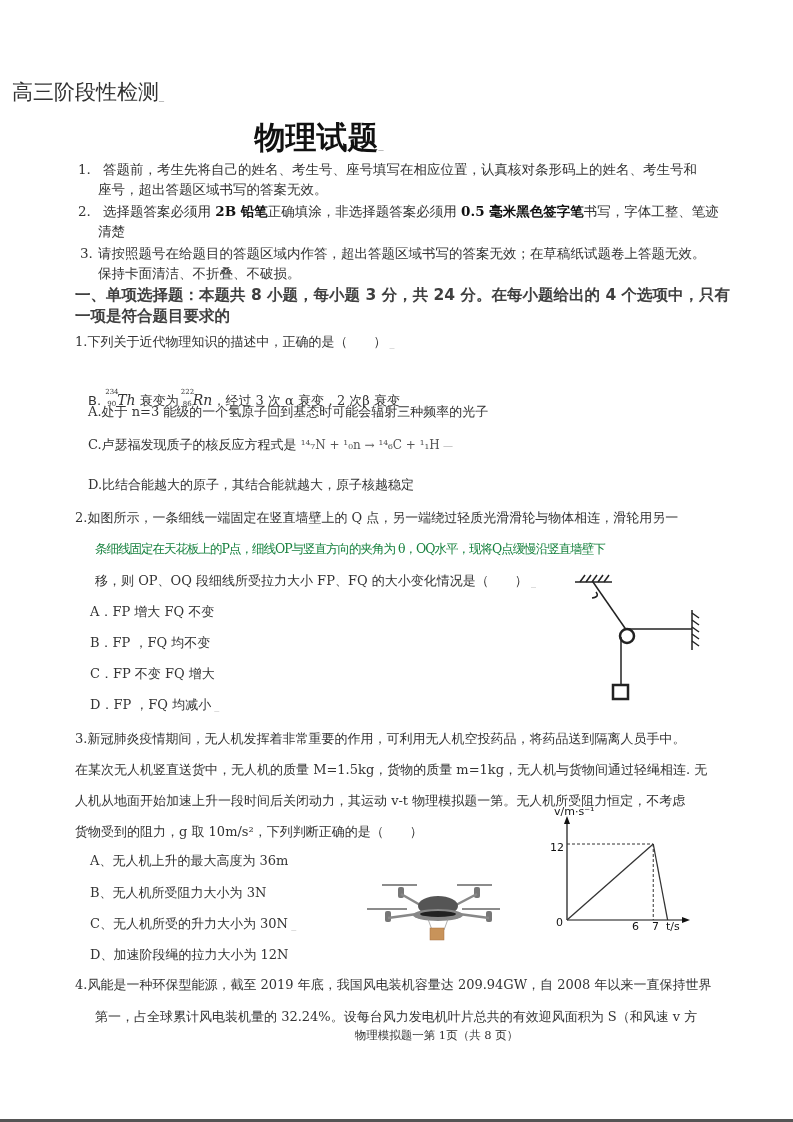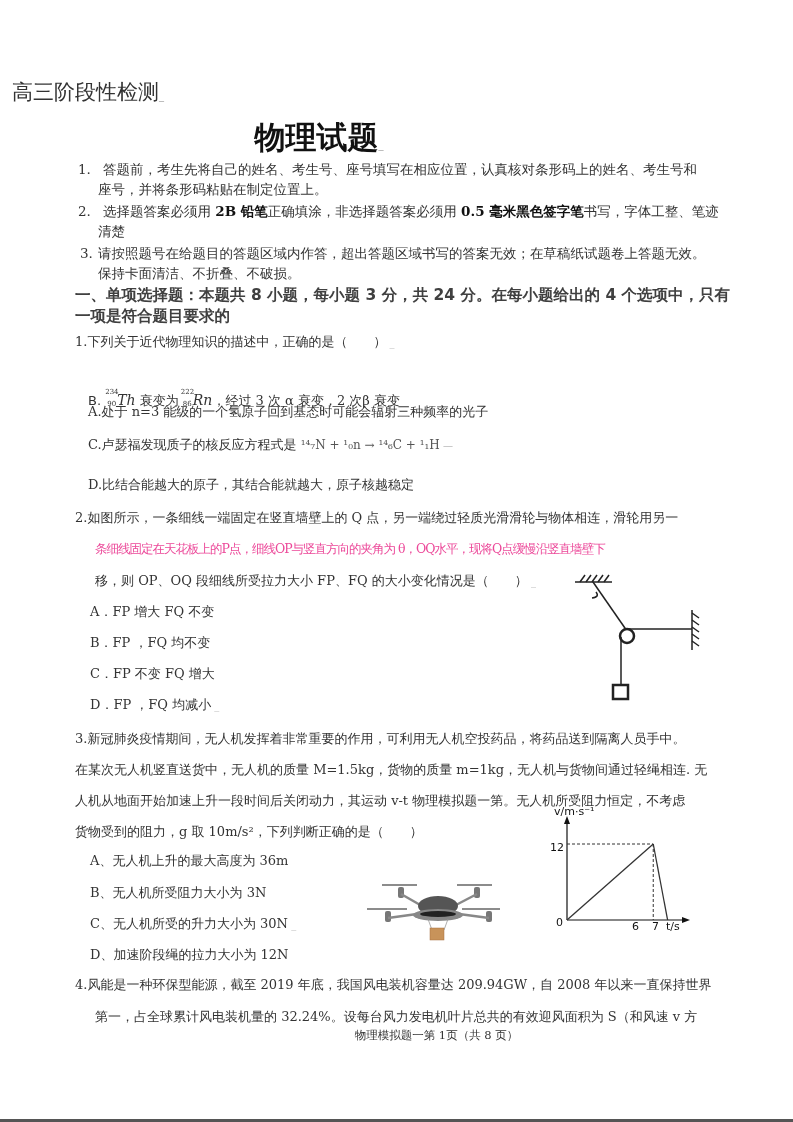--- a/index.html
+++ b/index.html
@@ -10,37 +10,37 @@
   }
   .abs { position: absolute; white-space: nowrap; }
   .subtitle { left: 0; width: 729px; top: 78px; text-align: left; font-size: 21px; color: #333; font-family: "DejaVu Sans", sans-serif; font-weight: 300; margin-left: 12px; }
   .title { left: 0; width: 638px; top: 117px; text-align: center; font-size: 31px; font-weight: bold; color: #111; font-family: "DejaVu Sans", sans-serif; }
   .mark { color: #aaa; font-size: 10px; font-weight: normal; }
   .notice { font-size: 13.5px; color: #333; }
   .bold { font-weight: bold; color: #111; }
   .section { font-size: 15.5px; font-weight: bold; color: #404040; font-family: "DejaVu Sans", sans-serif; }
   .q { font-size: 13px; color: #333; }
   .opt { font-size: 13px; color: #333; }
-  .overlap { font-size: 12.5px; color: #ec4899; letter-spacing: -1px; }
+  .overlap { font-size: 12.5px; color: #15803d; letter-spacing: -1px; }
   .nuc { display: inline-block; position: relative; font-style: italic; font-size: 14px; }
   .nuc .a { position: absolute; left: -12px; top: -4px; font-size: 7px; font-style: normal; }
   .nuc .z { position: absolute; left: -10px; top: 8px; font-size: 7px; font-style: normal; }
   .footer { left: 0; width: 793px; top: 1028px; text-align: center; font-size: 11.5px; color: #333; padding-left: 40px; }
   .bottom-bar { position: absolute; left: 0; top: 1119px; width: 793px; height: 3px; background: #555; }
   svg { position: absolute; overflow: visible; }
 </style>
 </head>
 <body>
 
 <div class="abs subtitle"><span>高三阶段性检测</span><span class="mark">_</span></div>
 <div class="abs title"><span>物理试题</span><span class="mark">_</span></div>
 
 <div class="abs notice" style="left:78px; top:161px;">1.</div>
 <div class="abs notice" style="left:103px; top:161px;">答题前，考生先将自己的姓名、考生号、座号填写在相应位置，认真核对条形码上的姓名、考生号和</div>
-<div class="abs notice" style="left:98px; top:181px;">座号，并将条形码粘贴在制定位置上。</div>
+<div class="abs notice" style="left:98px; top:181px;">座号，超出答题区域书写的答案无效。</div>
 
 <div class="abs notice" style="left:78px; top:203px;">2.</div>
 <div class="abs notice" style="left:103px; top:203px;"><span>选择题答案必须用 </span><span class="bold">2B 铅笔</span><span>正确填涂，非选择题答案必须用 </span><span class="bold">0.5 毫米黑色签字笔</span><span>书写，字体工整、笔迹</span></div>
 <div class="abs notice" style="left:98px; top:223px;">清楚</div>
 
 <div class="abs notice" style="left:80px; top:245px;">3.</div>
 <div class="abs notice" style="left:98px; top:245px;">请按照题号在给题目的答题区域内作答，超出答题区域书写的答案无效；在草稿纸试题卷上答题无效。</div>
 <div class="abs notice" style="left:98px; top:265px;">保持卡面清洁、不折叠、不破损。</div>
 
 <div class="abs section" style="left:75px; top:285px;">一、单项选择题：本题共 8 小题，每小题 3 分，共 24 分。在每小题给出的 4 个选项中，只有</div>

